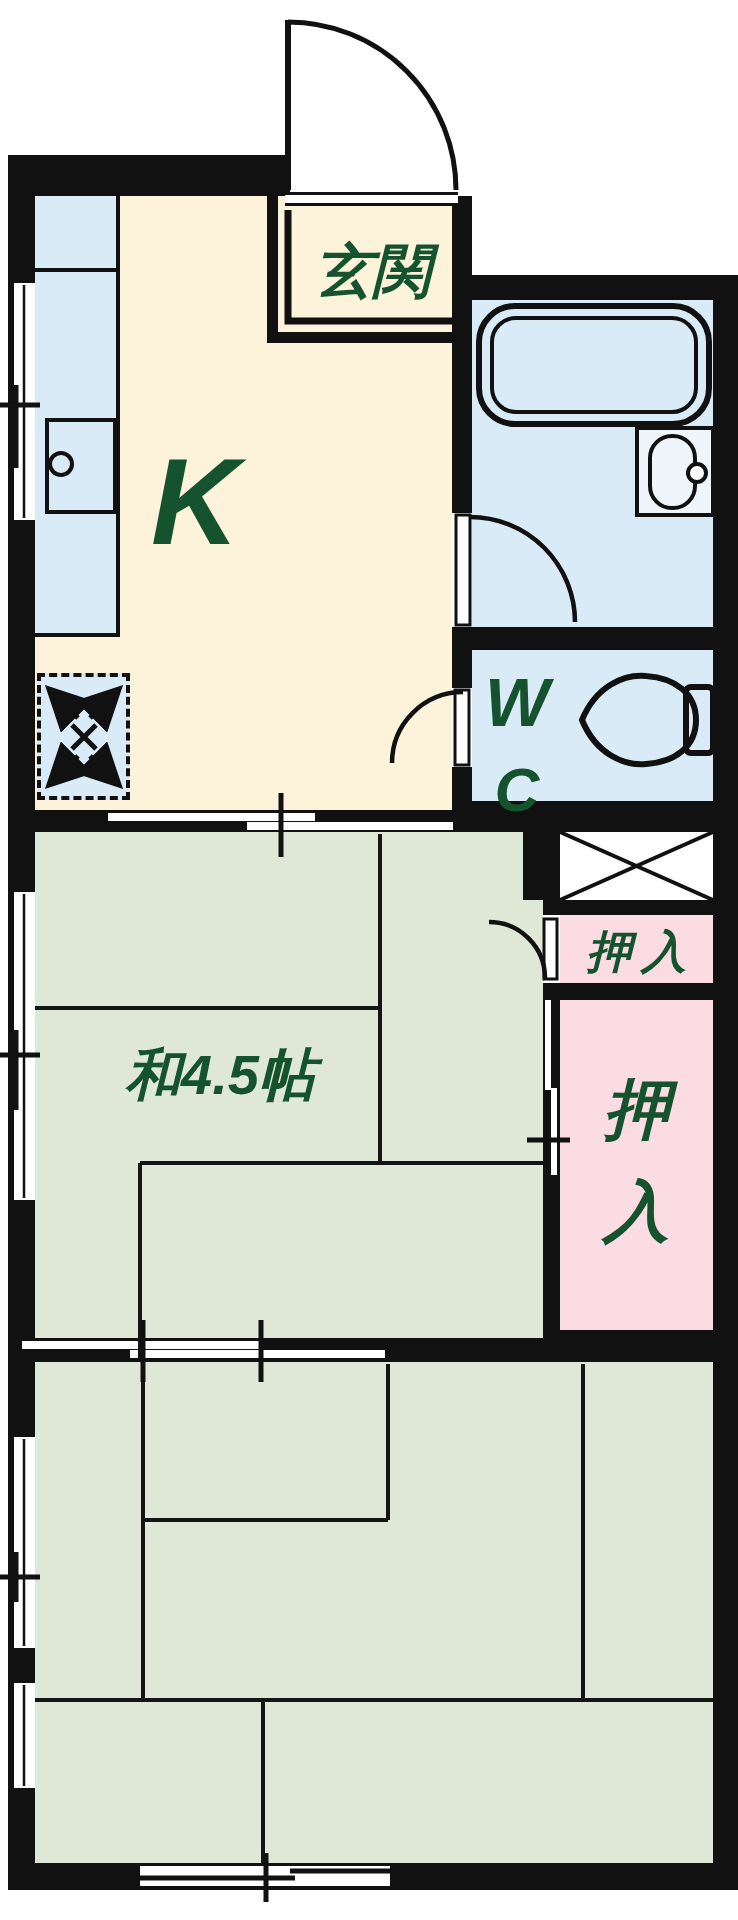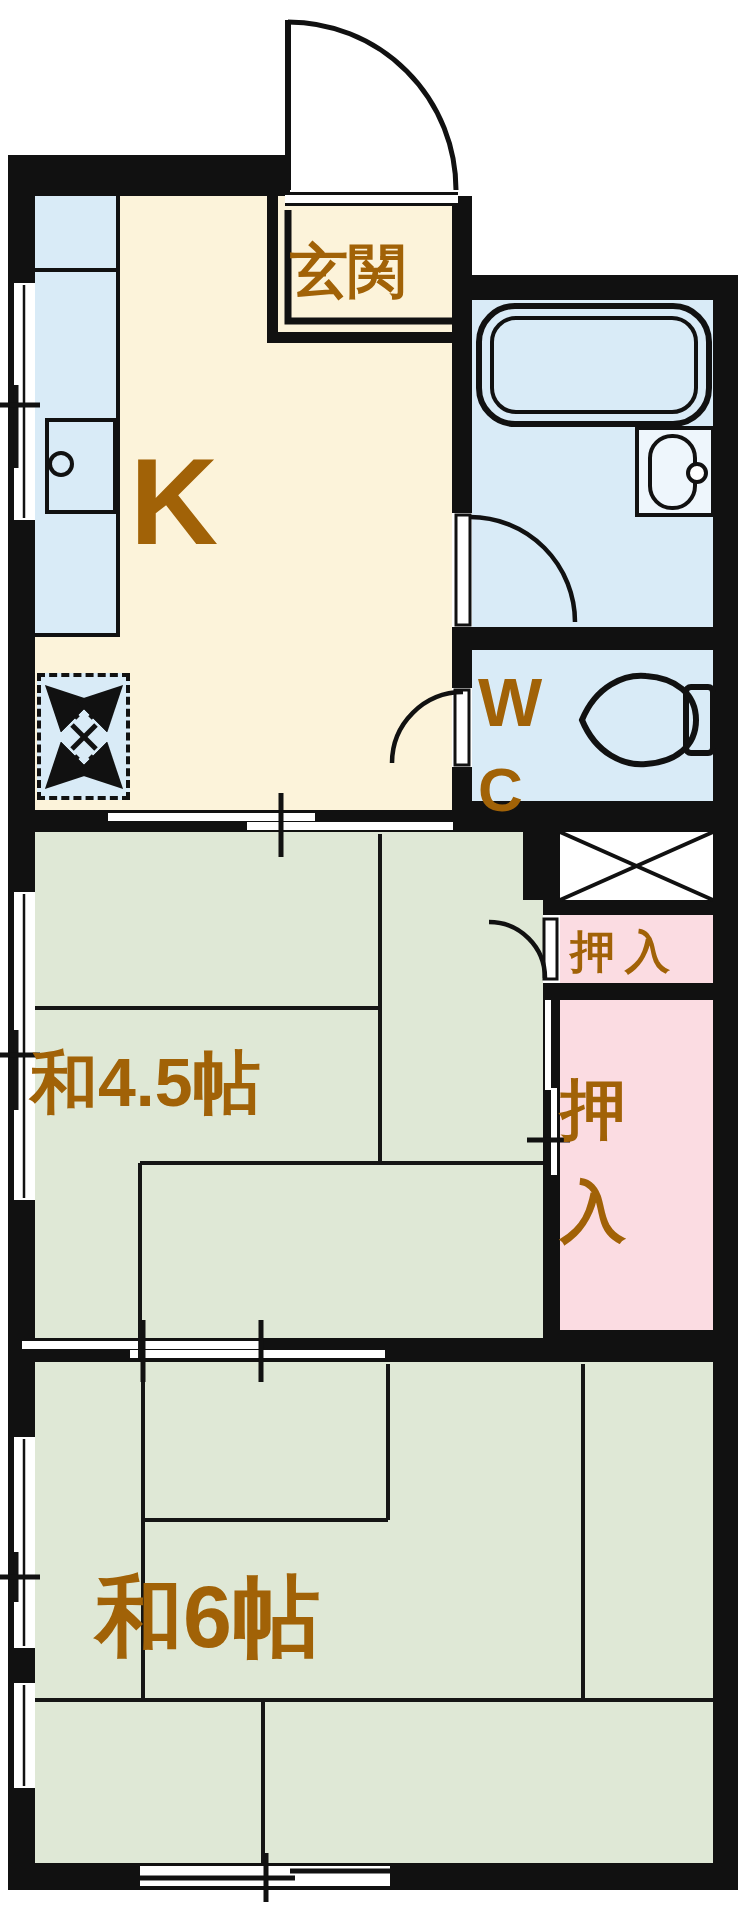--- a/index.html
+++ b/index.html
@@ -3,21 +3,21 @@
 <meta charset="utf-8">
 <style>
   html,body{margin:0;padding:0;background:#fff;}
   #plan{
     position:relative;width:738px;height:1920px;background:var(--color-bg,#ffffff);
     font-family:"Liberation Sans","DejaVu Sans",sans-serif;overflow:hidden;
   }
   .fill{position:absolute;}
   .wall{position:absolute;background:var(--color-wall,#111);}
   .cut{position:absolute;background:#fff;}
-  .lbl{position:absolute;color:#a16207;font-weight:700;text-align:left;white-space:nowrap;}
+  .lbl{position:absolute;color:#14532d;font-weight:700;text-align:center;white-space:nowrap;font-style:italic;}
   svg{position:absolute;left:0;top:0;z-index:40;}
   .z1{z-index:1}.z2{z-index:10}.z3{z-index:20}
   .lbl{z-index:60}
   .washerbox{border:4px dashed #111;box-sizing:border-box;}
 </style>
 </head>
 <body>
 
 <div id="plan">
 
@@ -188,17 +188,16 @@
     <div style="font-size:62px;">C</div>
   </div>
 
   <div class="lbl" style="left:560px;top:922px;width:153px;font-size:45px;letter-spacing:10px;text-indent:10px;">押入</div>
 
   <div class="lbl" style="left:560px;top:1058px;width:153px;font-size:66px;line-height:102px;">
     <div>押</div>
     <div>入</div>
   </div>
 
-  <div class="lbl" style="left:30px;top:1038px;width:380px;font-size:68px;">和4.5帖</div>
-
-  <div class="lbl" style="left:95px;top:1558px;width:340px;font-size:88px;">和6帖</div>
+  <div class="lbl" style="left:30px;top:1038px;width:380px;font-size:56px;">和4.5帖</div>
+
 
 </div>
 
 </body></html>

